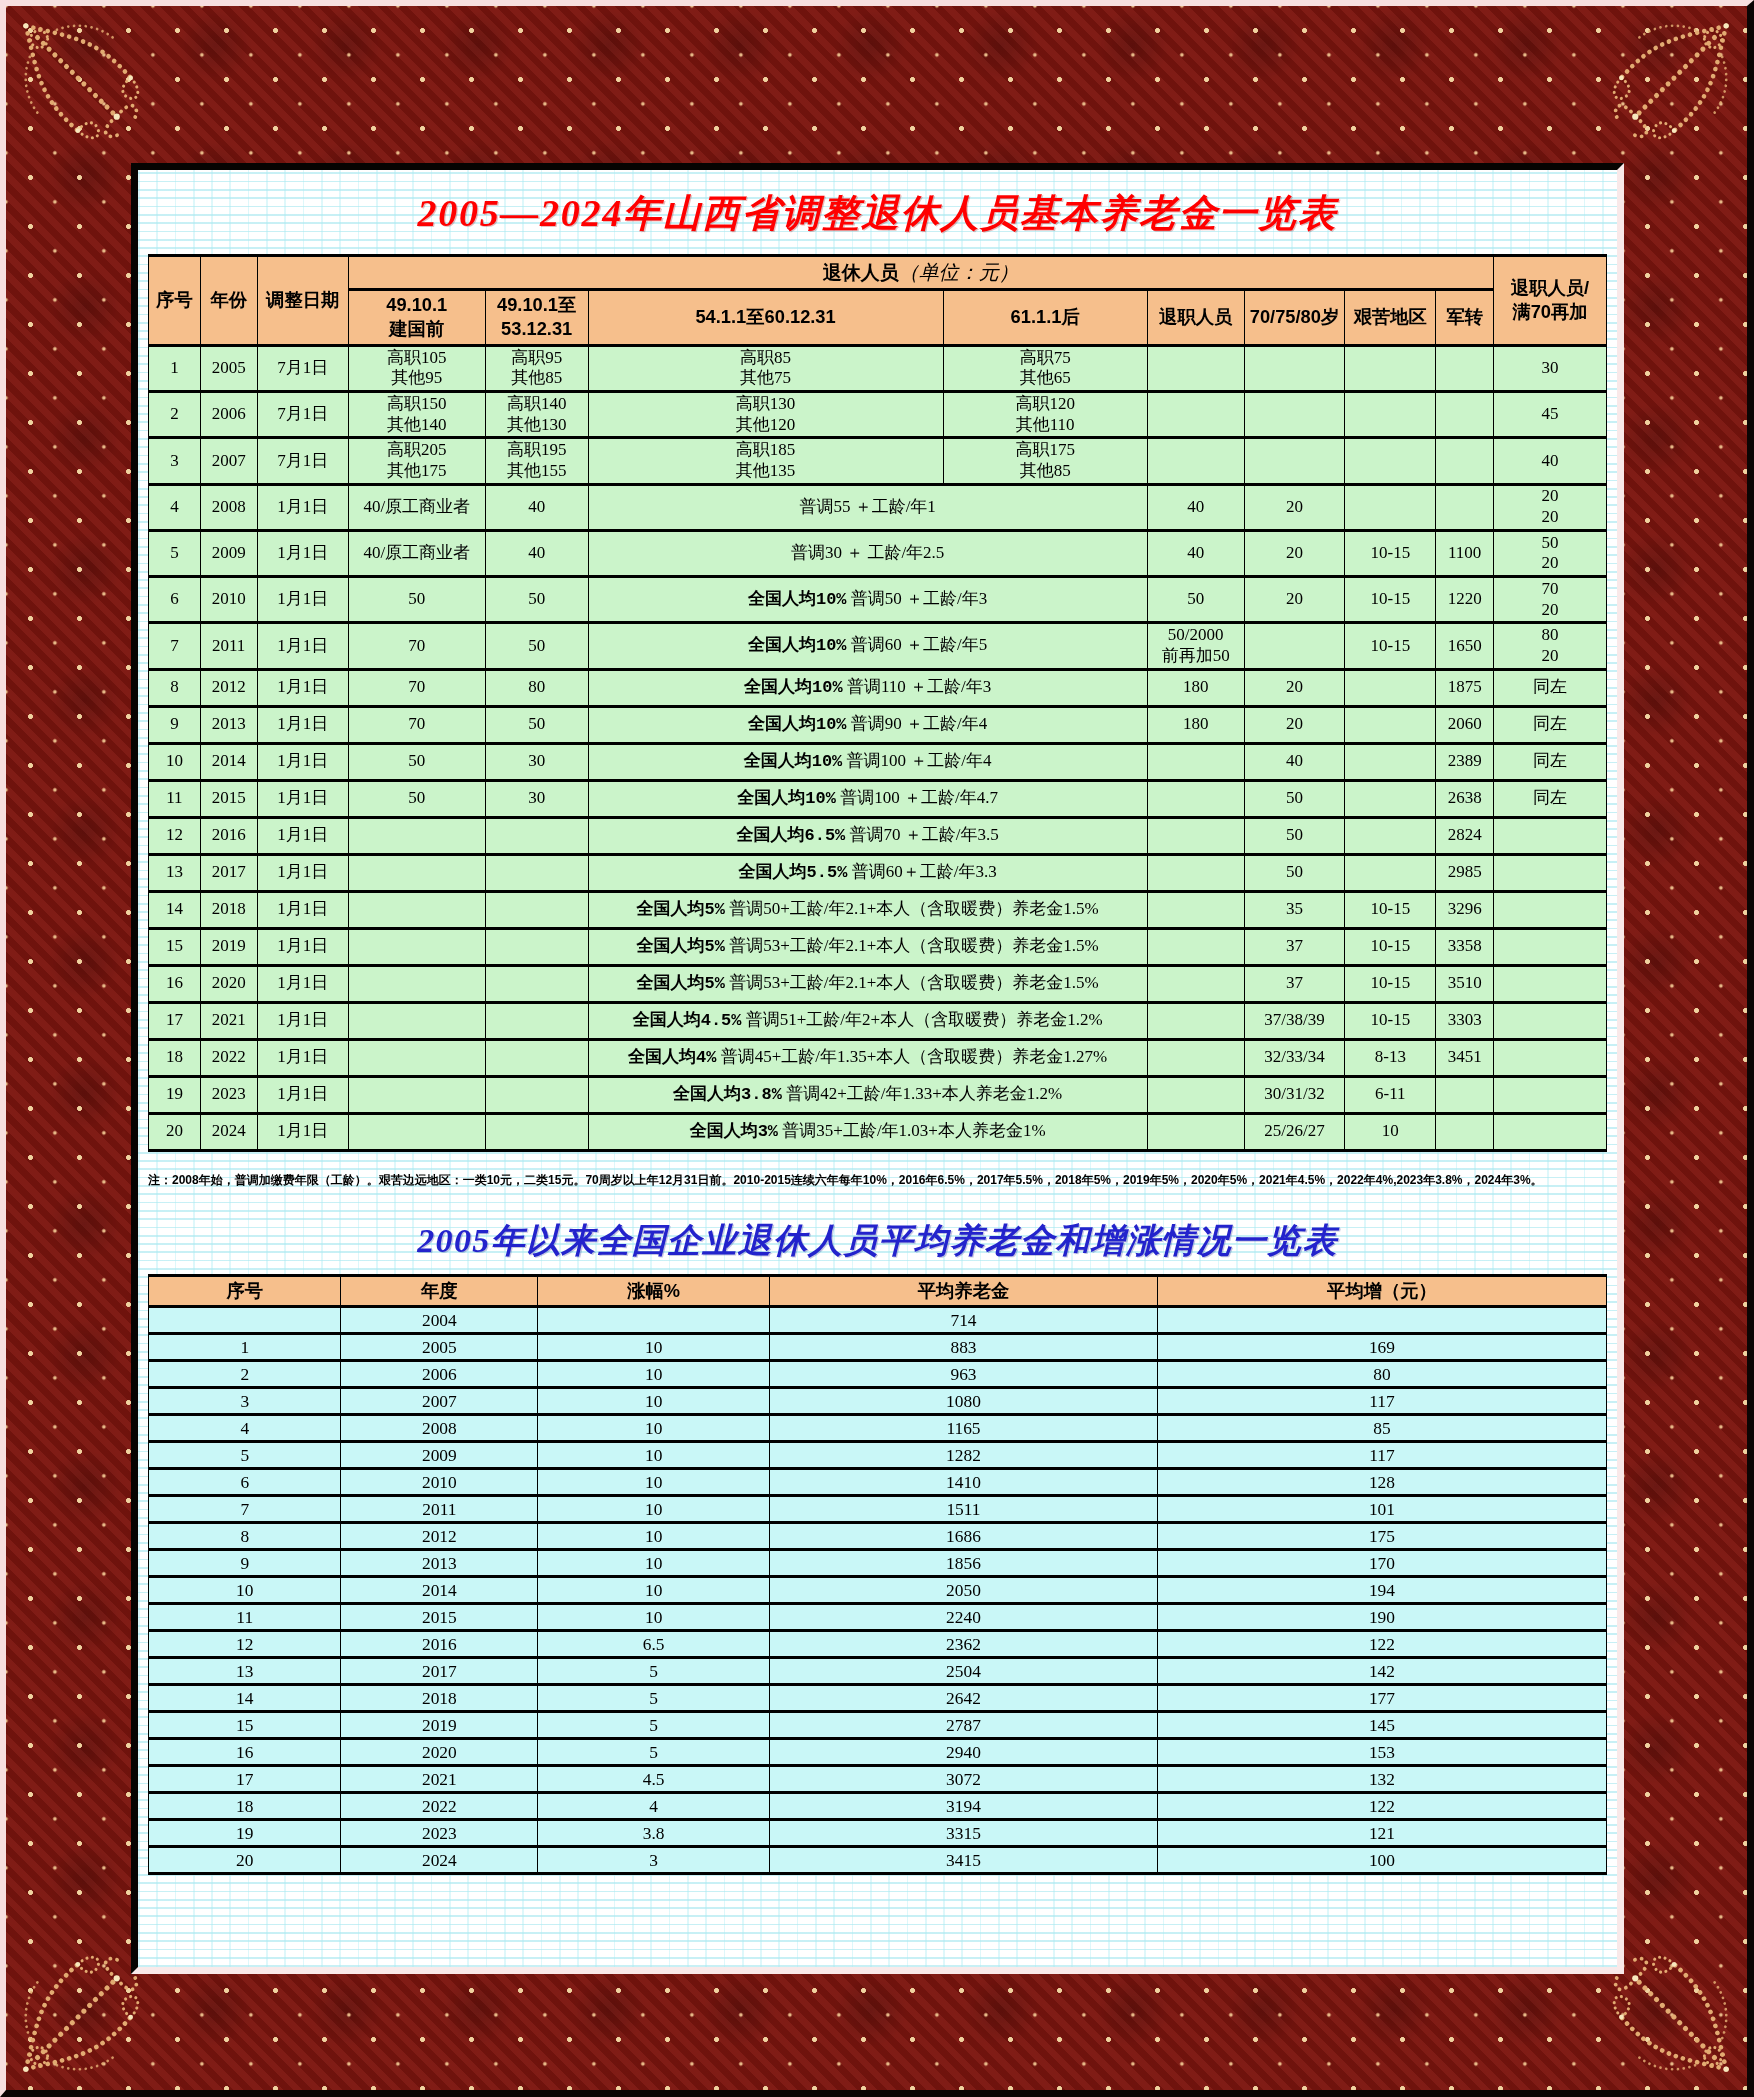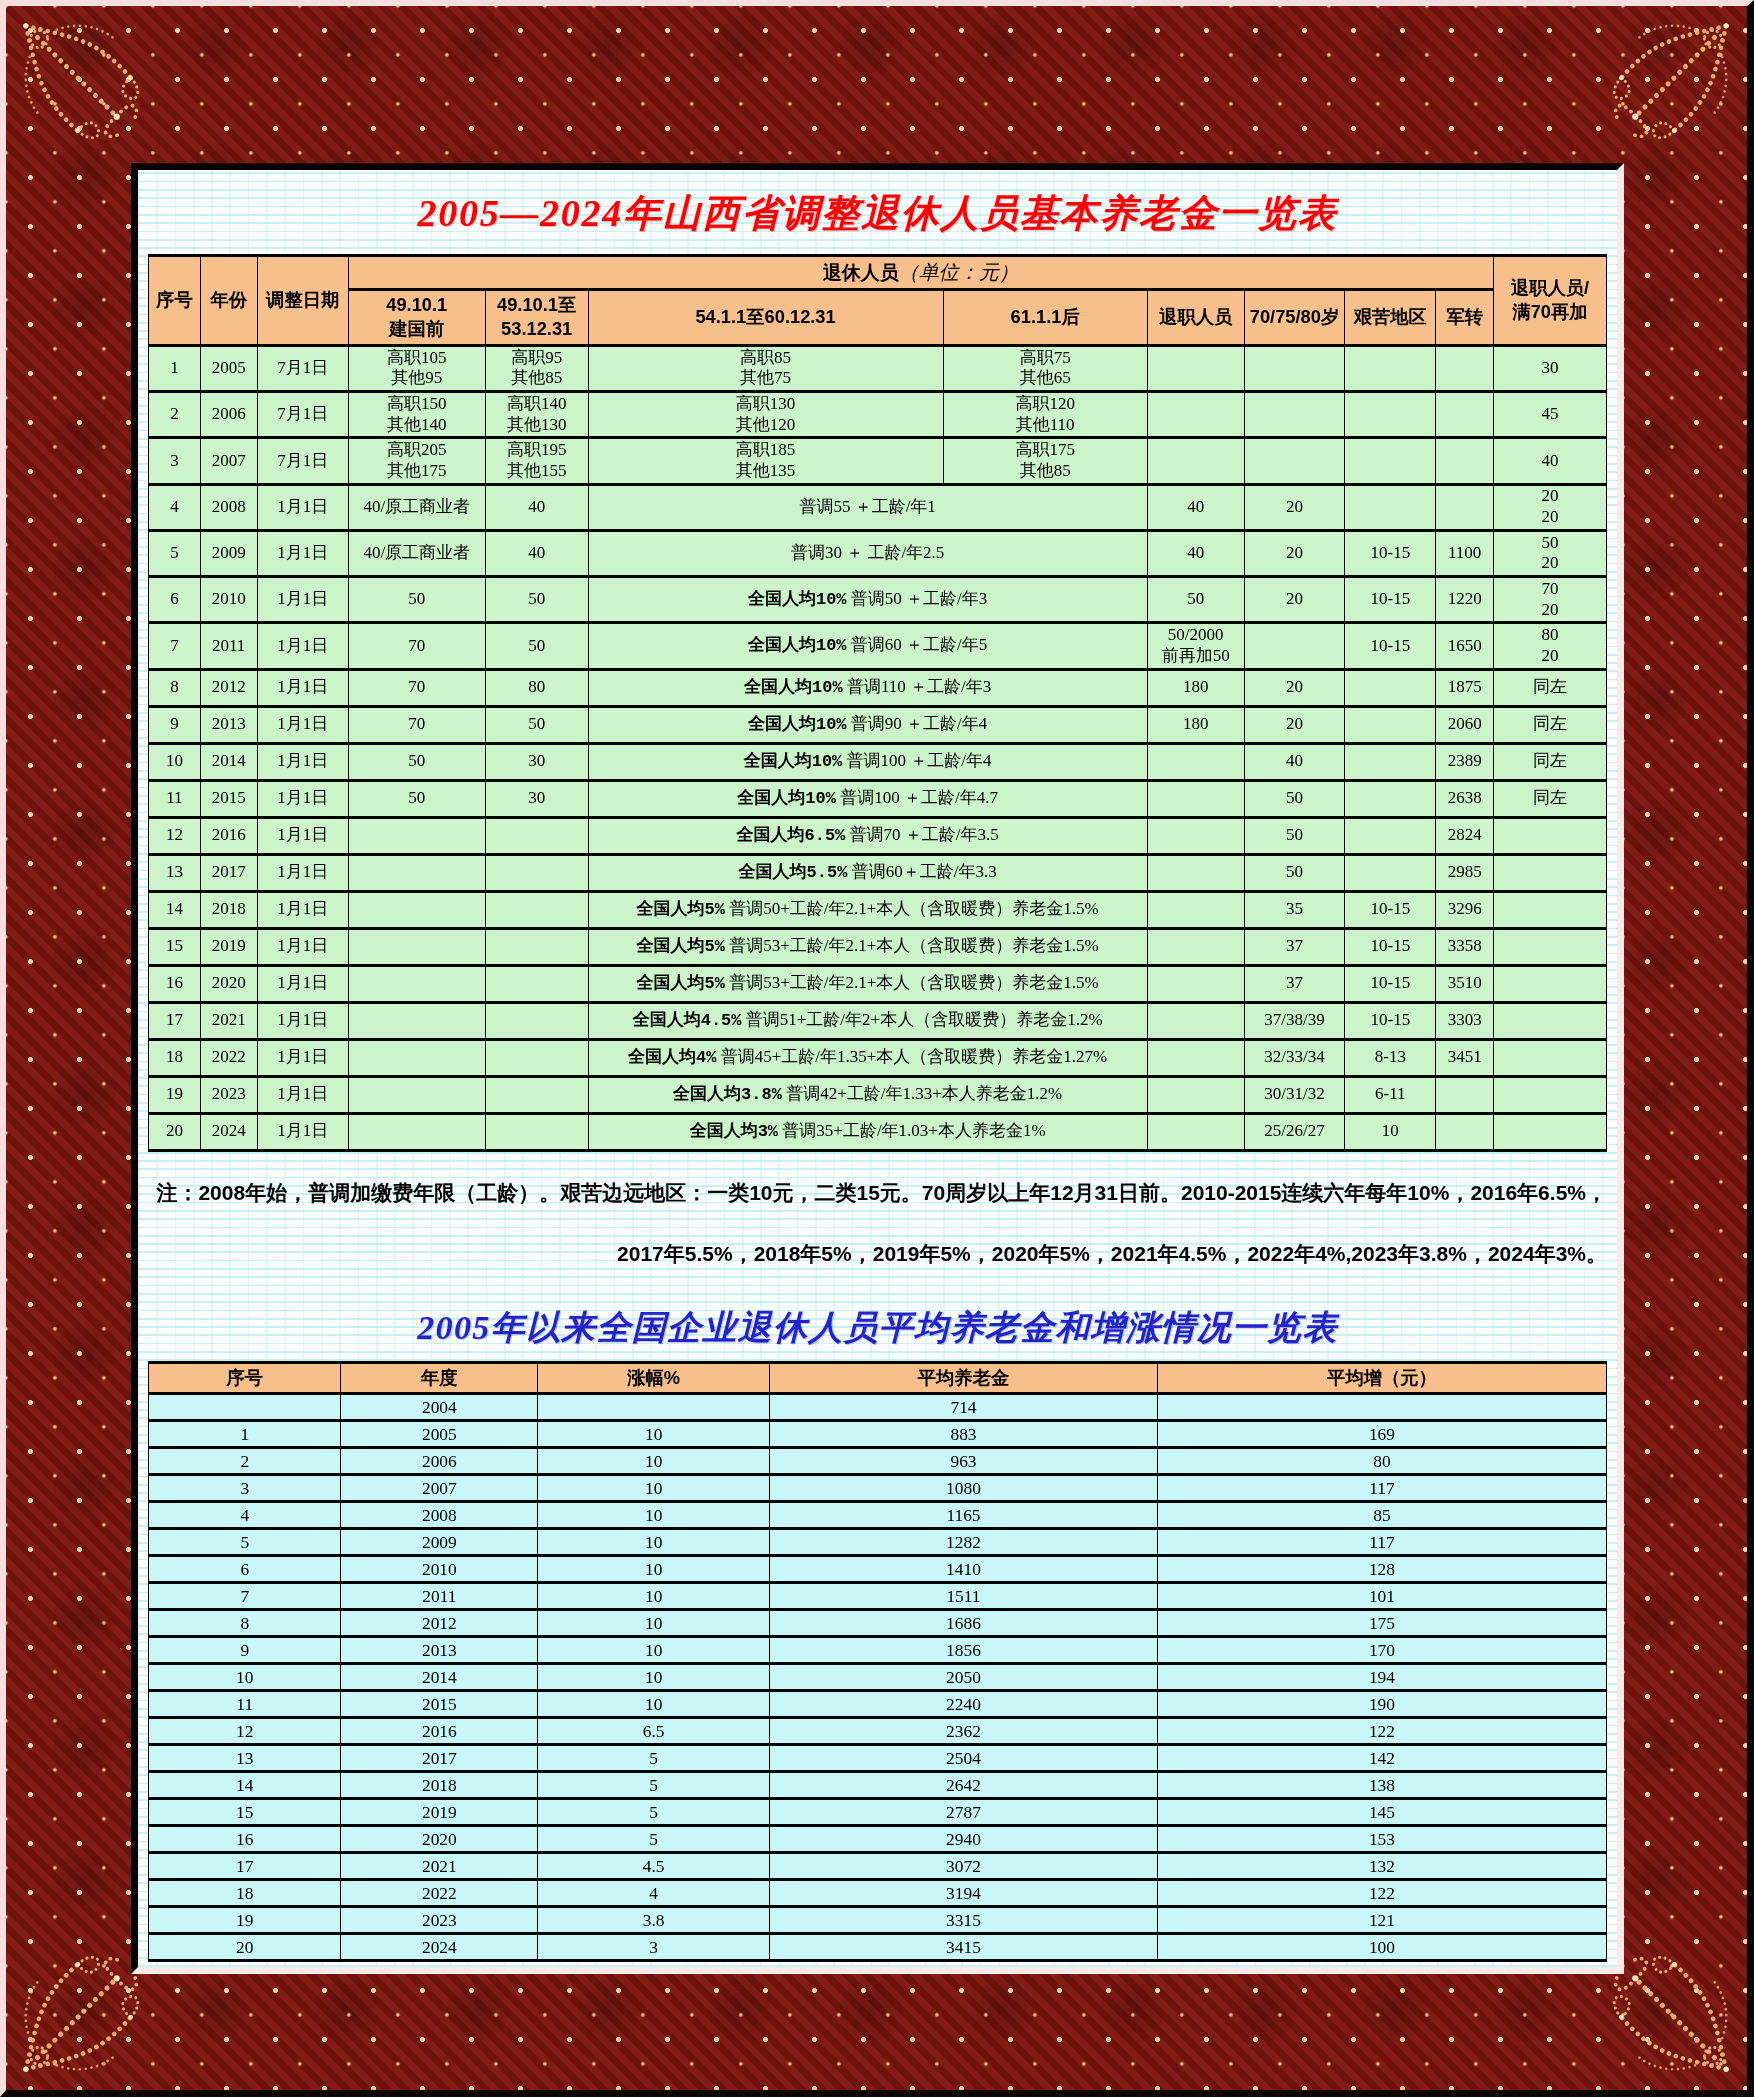--- a/index.html
+++ b/index.html
@@ -75,23 +75,23 @@
   #t1 tr.sr td { height:37px; }
   #t1 tr.hdr1 th { height:34px; }
   #t1 tr.hdr2 th { height:44px; }
   #t1 td.desc { }
   #t1 .db { font-family:Liberation Mono, monospace; font-weight:bold; }
 
   #t2 th { height:28px; }
   #t2 td { background:#c9f7f7; font-size:17.4px; height:27px; padding:0.9px 2.6px; }
 
   .note {
-    width:1459px; margin:11.3px auto 0; text-align:right;
+    width:1459px; margin:11.3px auto 0; text-align:left;
     font-family:"Liberation Sans","DejaVu Sans",sans-serif;
-    font-weight:600; font-size:21px; line-height:2.9; color:#000;
+    font-weight:600; font-size:12px; line-height:2.9; color:#000;
   }
 </style>
 </head>
 <body>
 
 <svg width="0" height="0" style="position:absolute">
   <defs>
     <g id="orn" stroke="#e2ab72" fill="none" stroke-linecap="round">
       <path d="M28,28 C150,58 212,62 298,162" stroke-width="12" stroke-dasharray="0.1 19"></path>
       <path d="M28,28 C58,150 62,212 162,298" stroke-width="12" stroke-dasharray="0.1 19"></path>
@@ -568,21 +568,21 @@
             <td>2017</td>
             <td>5</td>
             <td>2504</td>
             <td>142</td>
           </tr>
           <tr>
             <td>14</td>
             <td>2018</td>
             <td>5</td>
             <td>2642</td>
-            <td>138</td>
+            <td>177</td>
           </tr>
           <tr>
             <td>15</td>
             <td>2019</td>
             <td>5</td>
             <td>2787</td>
             <td>145</td>
           </tr>
           <tr>
             <td>16</td>

